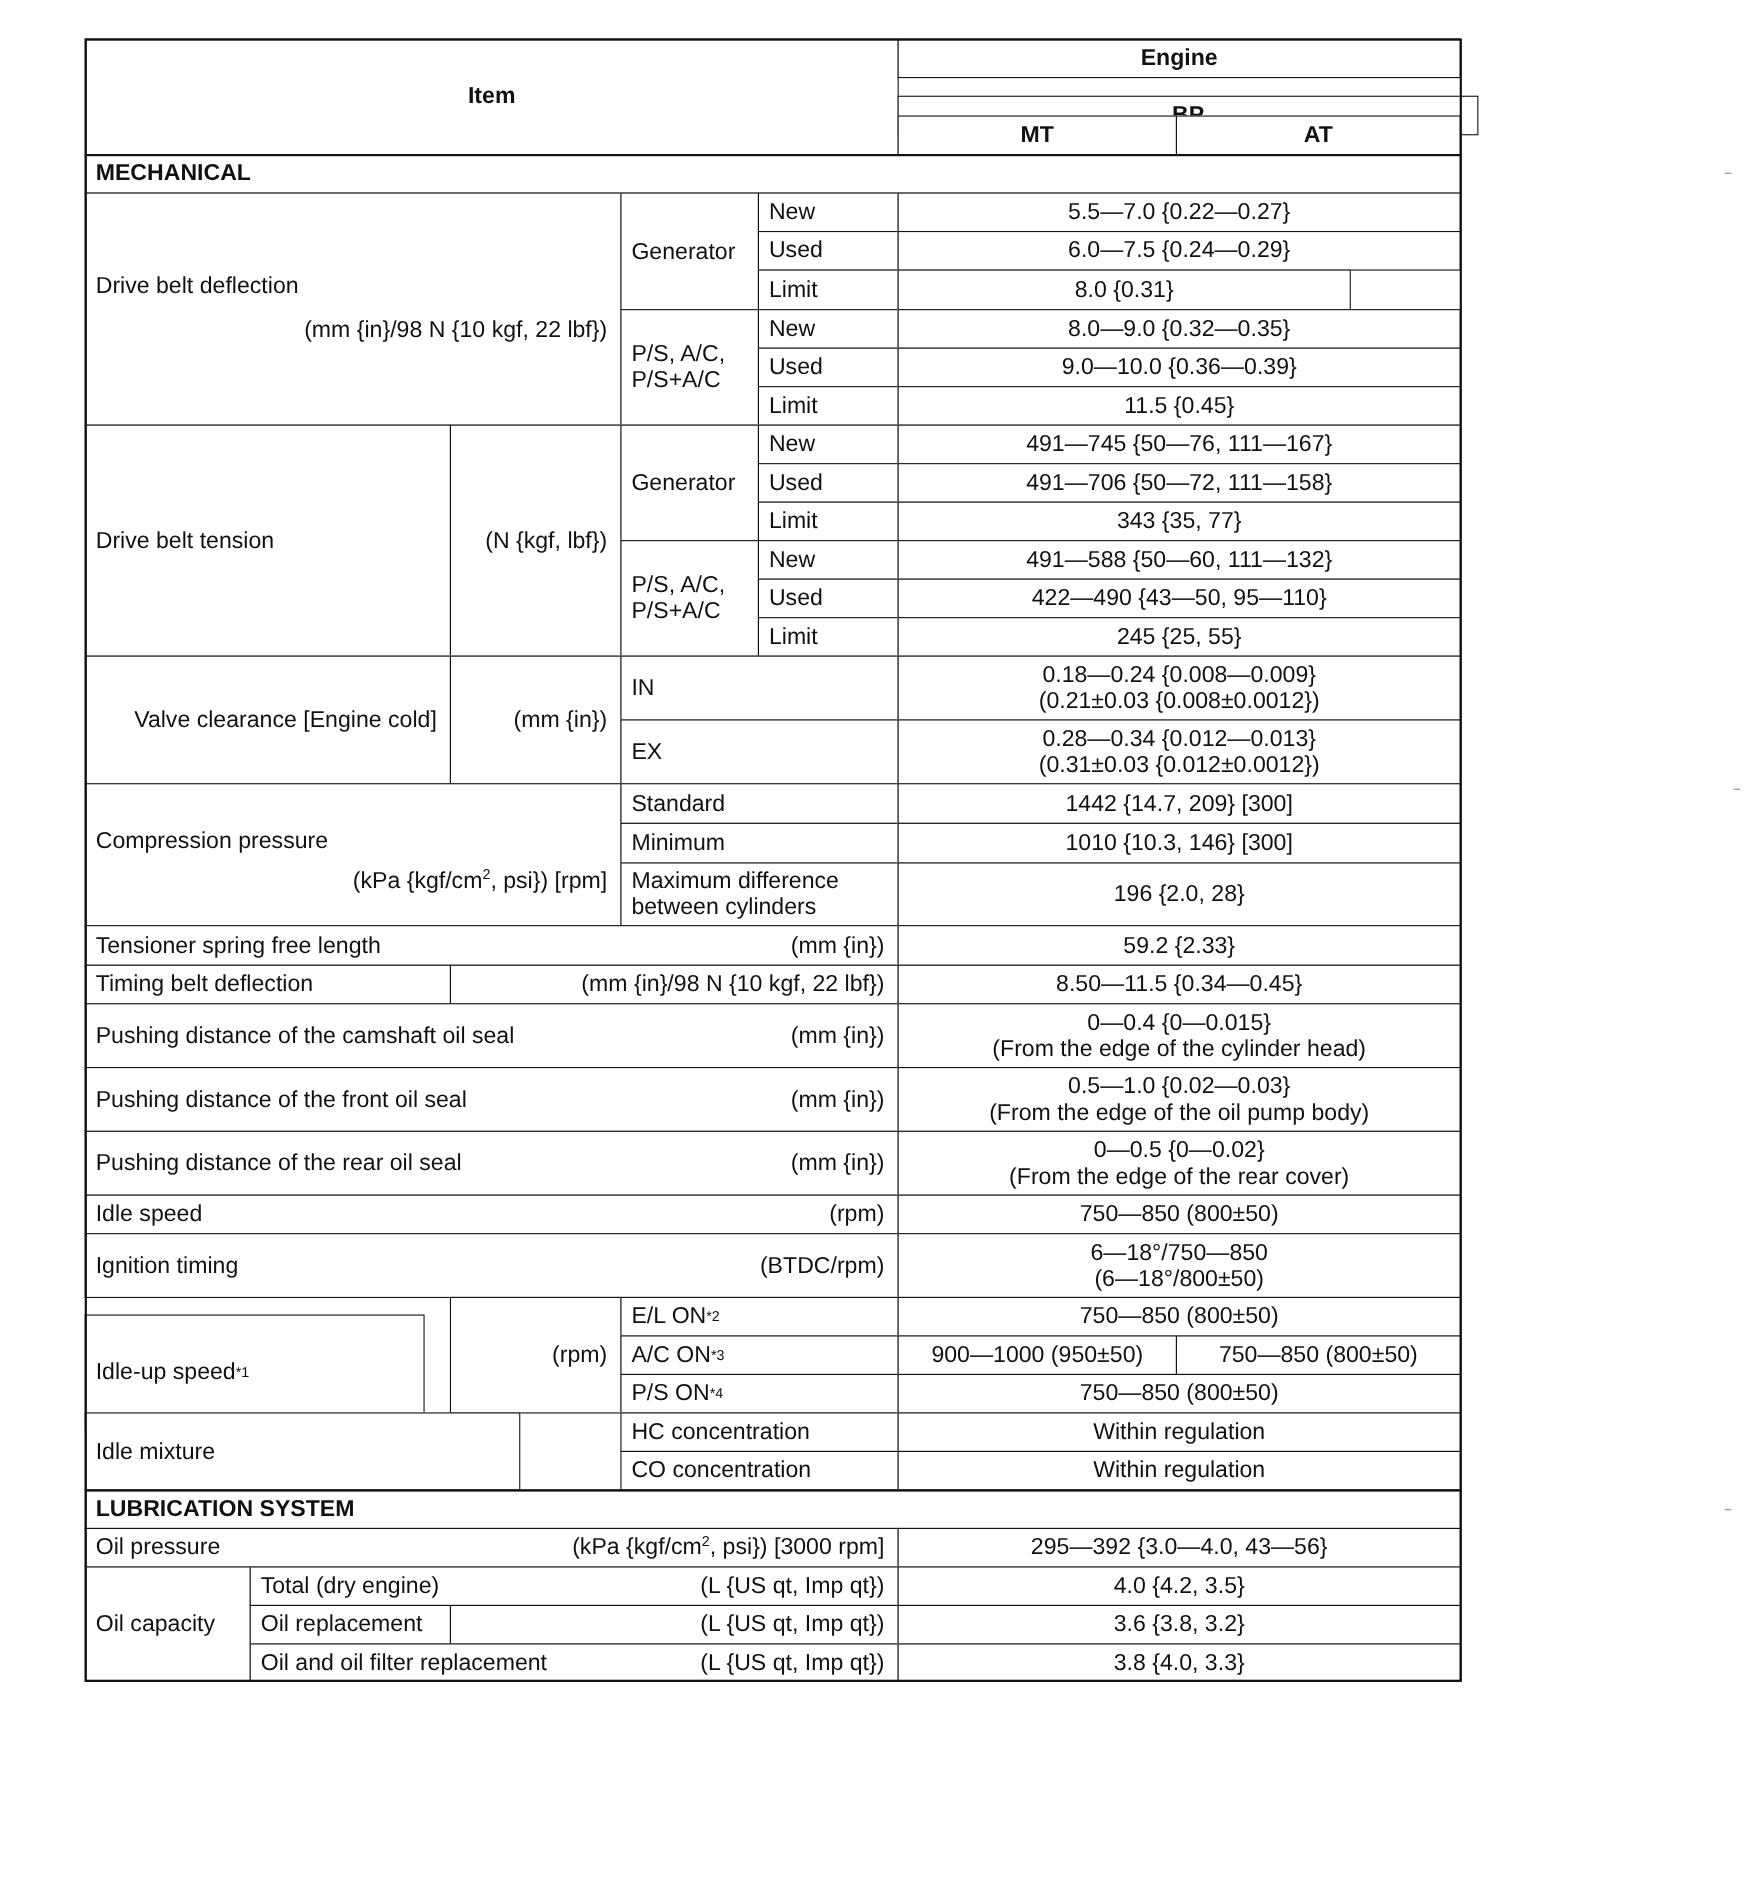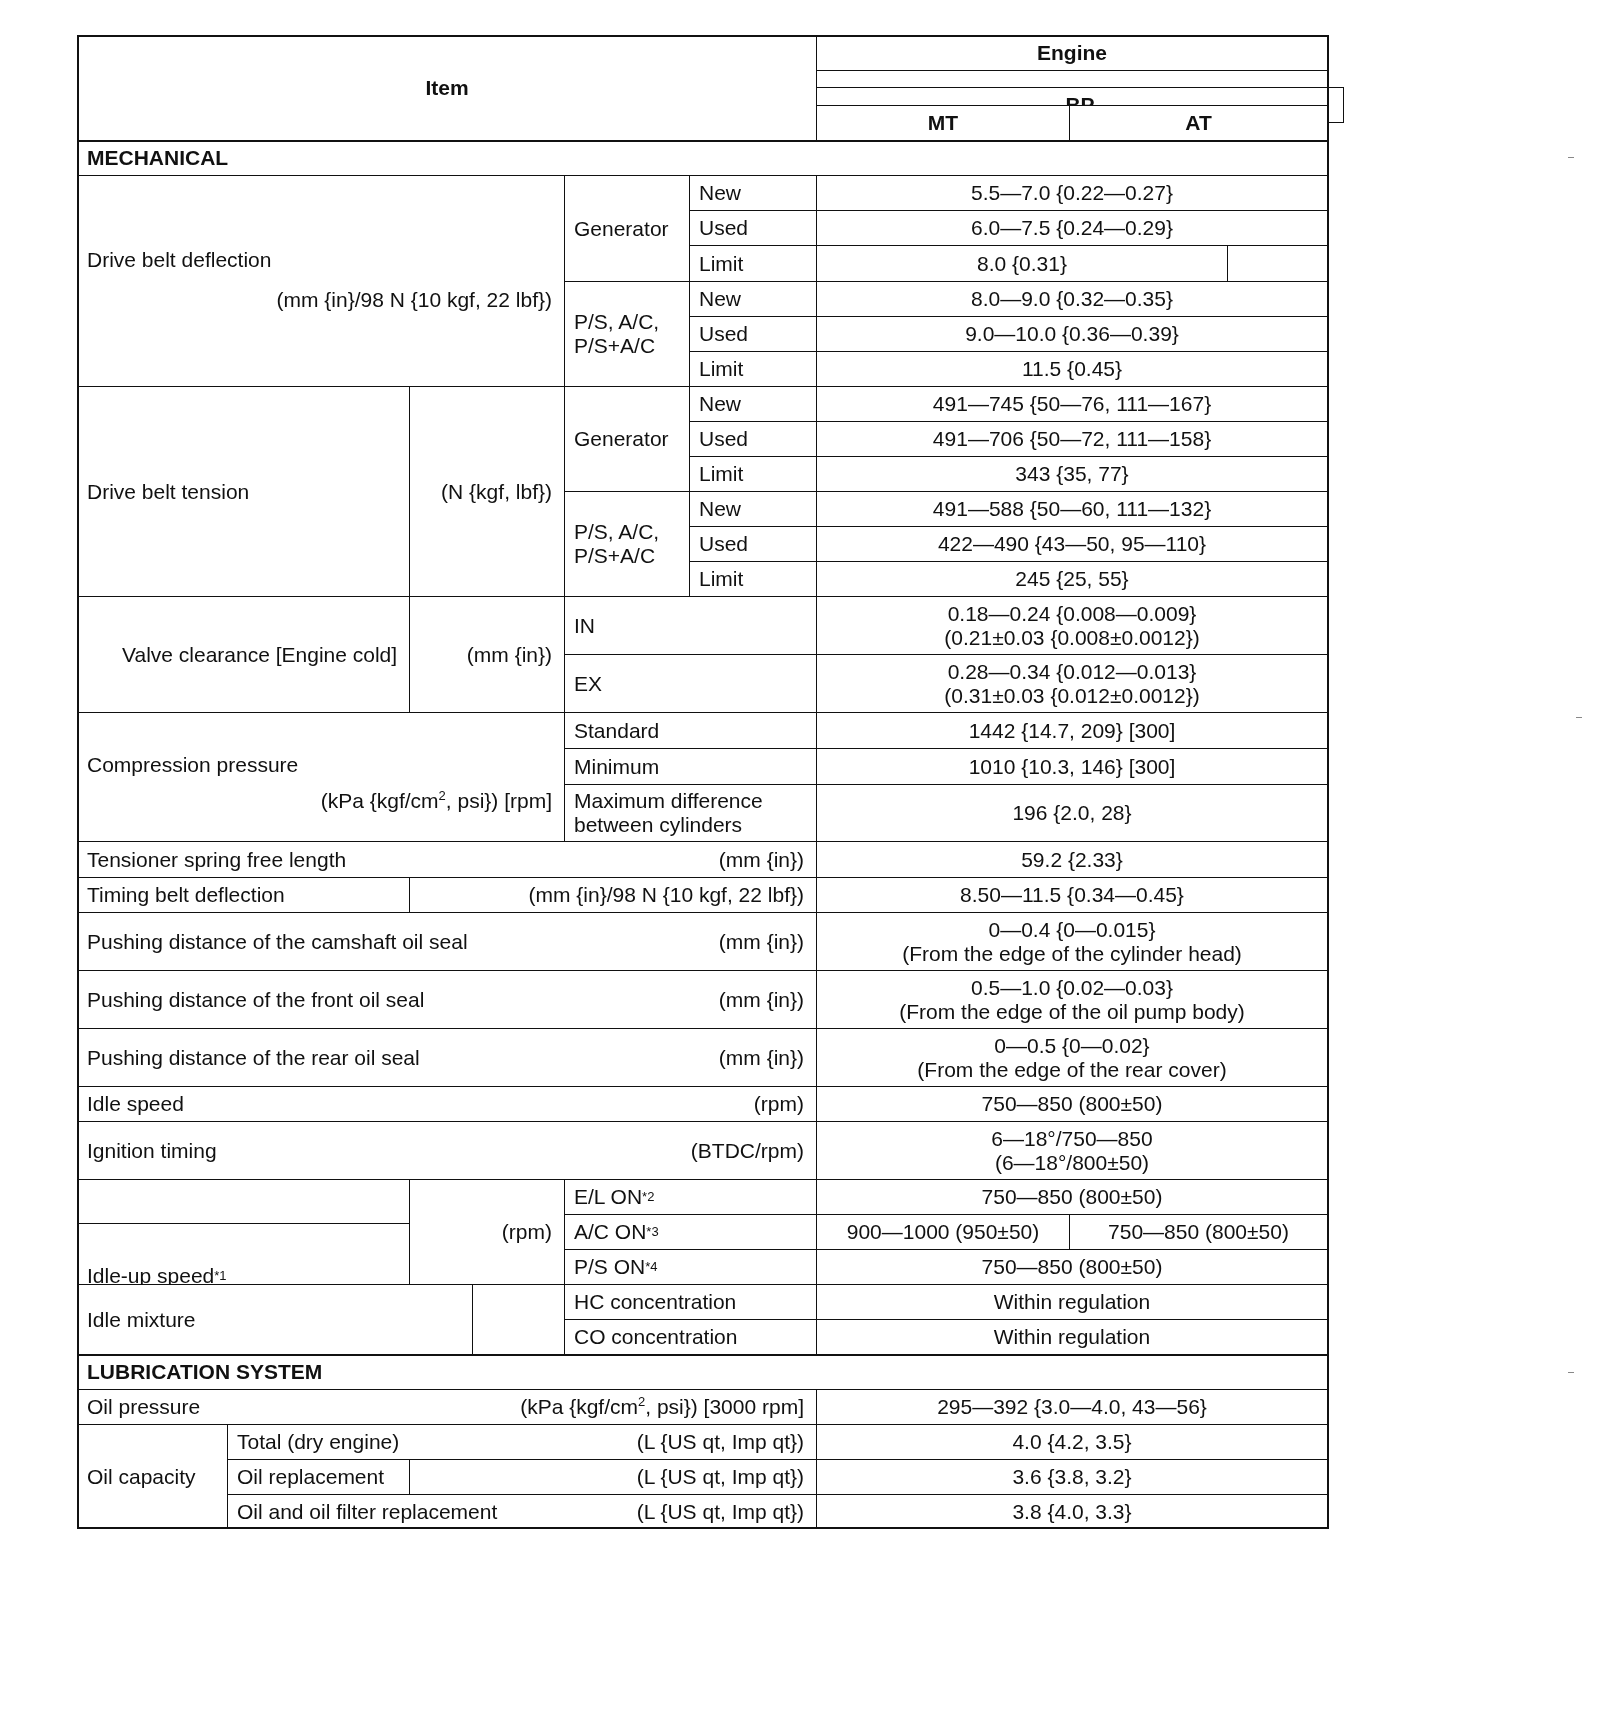--- a/index.html
+++ b/index.html
@@ -240,21 +240,21 @@
 
 <div class="c" style="left:78px;top:1122px;width:740px;height:59px;">
   <span>Ignition timing</span>
   <span style="position:absolute;right:12px;">(BTDC/rpm)</span>
 </div>
 <div class="c col center" style="left:817px;top:1122px;width:512px;height:59px;">
     <span>6—18°/750—850</span>
     <span>(6—18°/800±50)</span>
   </div>
 
-<div class="c" style="left:78px;top:1224px;width:333px;height:106px;">
+<div class="c" style="left:78px;top:1196px;width:309px;height:106px;">
     <span>Idle-up speed</span>
     <sup>*1</sup>
   </div>
 <div class="c right" style="left:410px;top:1180px;width:156px;height:106px;padding-right:12px;">
     <span>(rpm)</span>
   </div>
 <div class="c" style="left:565px;top:1180px;width:253px;height:36px;">
     <span>E/L ON</span>
     <sup>*2</sup>
   </div>

